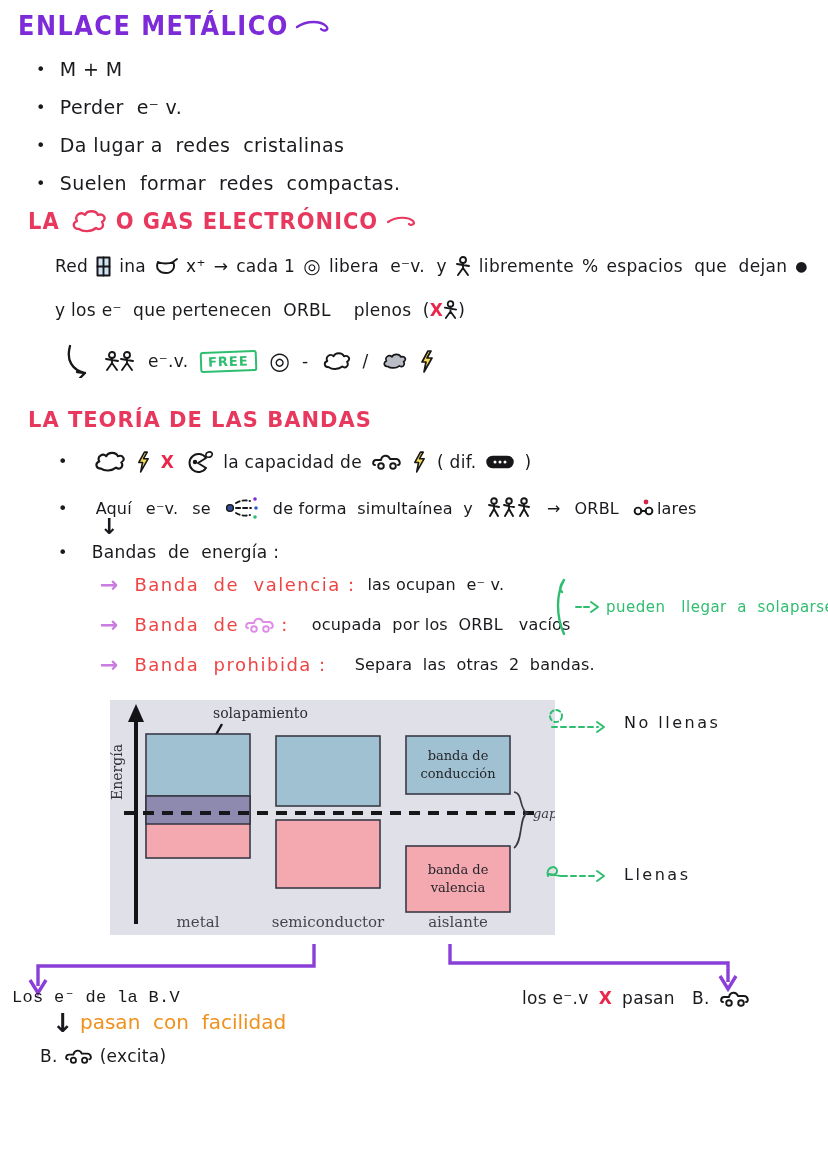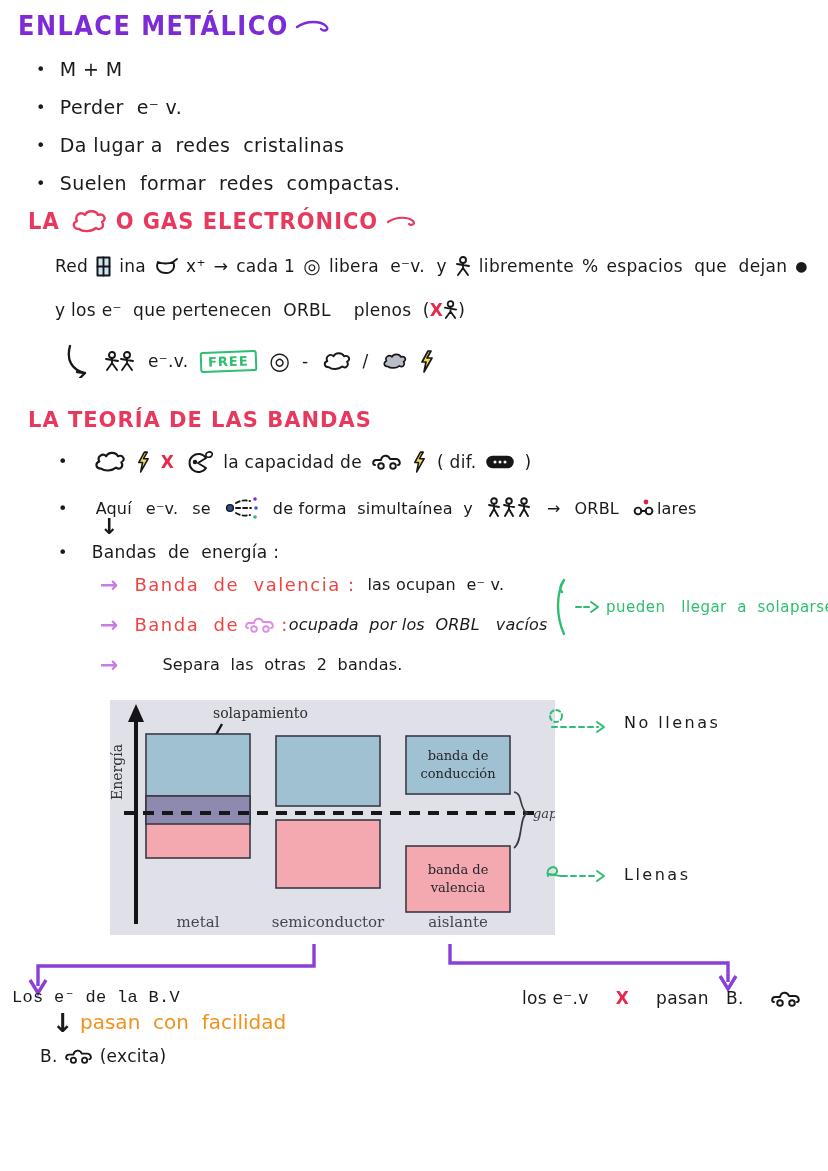--- a/index.html
+++ b/index.html
@@ -266,24 +266,25 @@
     <span class="pinkarrow">→</span>
     <span class="pinklabel t">Banda  de</span>
     <span class="doodle" style="margin:0 6px;">
       <svg width="30" height="19" viewBox="0 0 30 19">
           <path d="M3 13 C0 13 1 8 4 8 L9 8 C10 3 16 2 18 7 L24 7 C28 7 29 13 26 13" style="stroke:#df8ce6;stroke-width:2"></path>
           <circle cx="9" cy="14" r="2.8" style="stroke:#df8ce6"></circle>
           <circle cx="21" cy="14" r="2.8" style="stroke:#df8ce6"></circle>
         </svg>
     </span>
     <span class="pinklabel t">:</span>
-    <span class="hw-sm t" style="margin-left:0;font-style:italic;">ocupada  por los  ORBL   vacíos</span>
+    <span class="hw-sm t" style="margin-left:23px;">ocupada  por los  ORBL   vacíos</span>
   </div>
   <div class="abs row" style="left:100px;top:652px;">
     <span class="pinkarrow">→</span>
+    <span class="pinklabel t">Banda  prohibida :</span>
     <span class="hw-sm t" style="margin-left:28px;">Separa  las  otras  2  bandas.</span>
   </div>
 
   <div class="abs row" style="left:552px;top:578px;gap:6px;">
     <span class="doodle">
       <svg width="16" height="58" viewBox="0 0 16 58">
           <path d="M12 2 C4 16 4 38 12 56 M12 2 C8 8 7 12 10 14" style="stroke:#2fbd6f;stroke-width:2.4"></path>
         </svg>
     </span>
     <span class="doodle">
@@ -368,21 +369,21 @@
     <span class="doodle">
       <svg width="28" height="18" viewBox="0 0 30 19">
           <path d="M3 13 C0 13 1 8 4 8 L9 8 C10 3 16 2 18 7 L24 7 C28 7 29 13 26 13" style="stroke-width:2"></path>
           <circle cx="9" cy="14" r="2.8"></circle>
           <circle cx="21" cy="14" r="2.8"></circle>
         </svg>
     </span>
     <span class="t">(excita)</span>
   </div>
 
-  <div class="abs row hw" style="left:522px;top:988px;gap:27px;">
+  <div class="abs row hw" style="left:522px;top:988px;gap:10px;">
     <span class="t">los e⁻.v</span>
     <span class="xmark t">X</span>
     <span class="t">pasan   B.</span>
     <span class="doodle">
       <svg width="30" height="19" viewBox="0 0 30 19">
           <path d="M3 13 C0 13 1 8 4 8 L9 8 C10 3 16 2 18 7 L24 7 C28 7 29 13 26 13" style="stroke-width:2"></path>
           <circle cx="9" cy="14" r="2.8"></circle>
           <circle cx="21" cy="14" r="2.8"></circle>
         </svg>
     </span>

